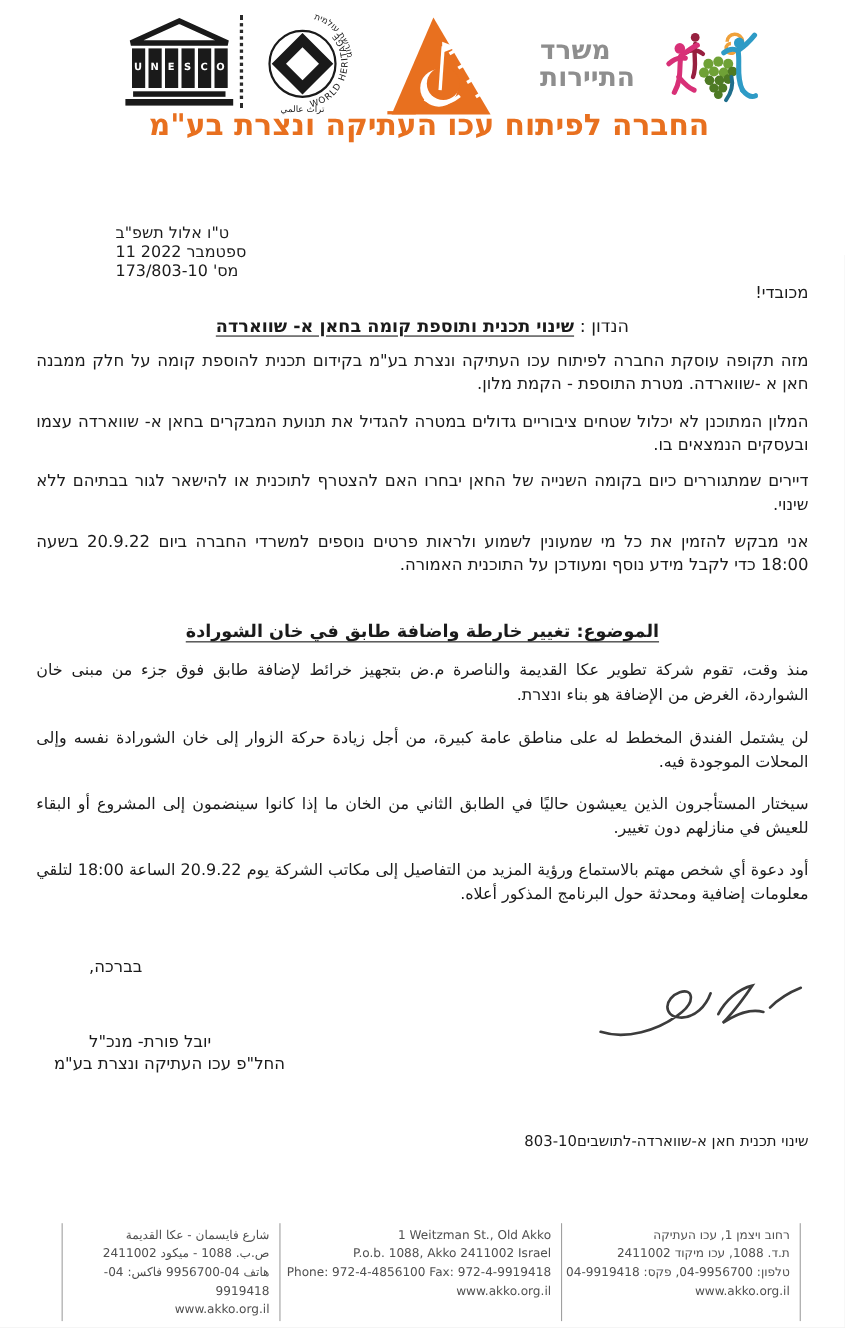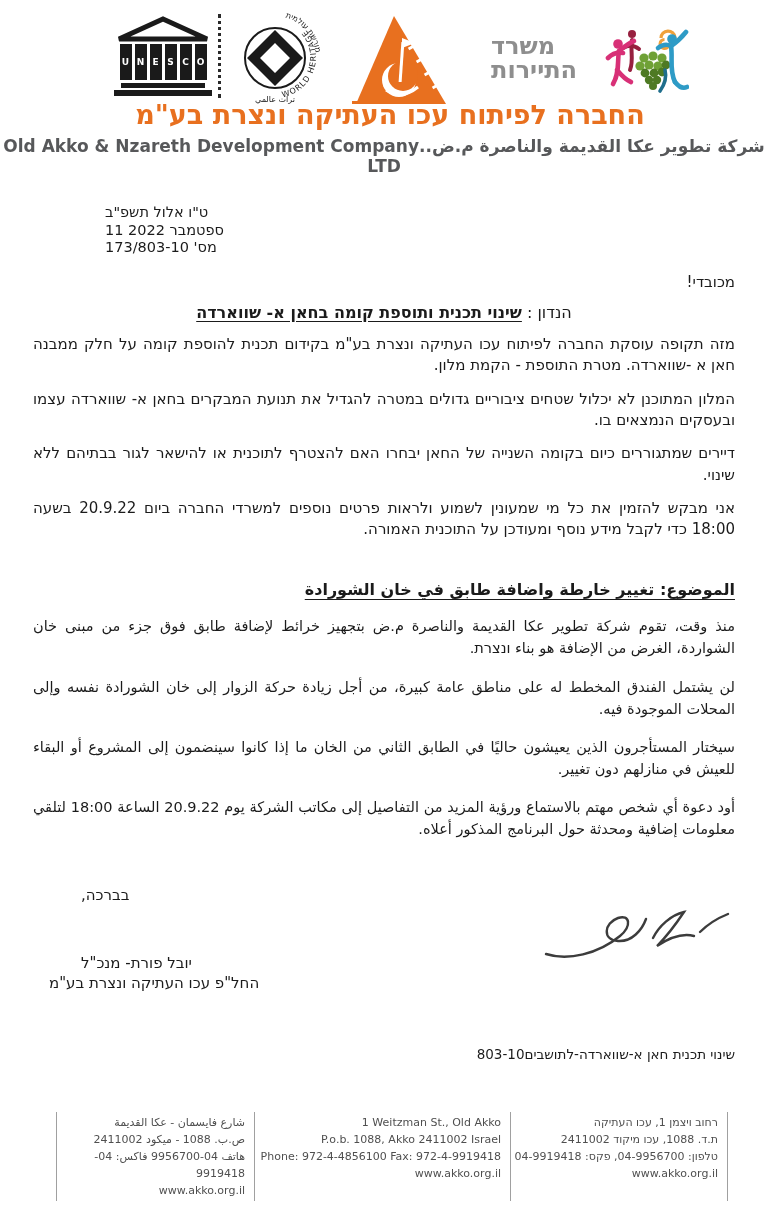--- a/index.html
+++ b/index.html
@@ -34,26 +34,26 @@
     position:absolute; top:99px; left:12px; right:0; text-align:center; direction:rtl;
     color:#e8701f; font-weight:bold; font-size:27px;
   }
   .hdr-sub {
     position:absolute; top:136px; left:0; right:0; text-align:center; direction:rtl;
     color:#57585a; font-weight:bold; font-size:17px;
   }
   
   .letter { position:absolute; top:204px; left:33px; right:33px; direction:rtl; font-size:15px; }
   .dateblock { direction:ltr; text-align:left; margin-left:72px; line-height:1.22; font-size:14.5px; }
-  .salutation { margin-top:16px; }
+  .salutation { margin-top:0; }
   .subject { margin-top:12px; text-align:center; font-size:16px; }
   .subject .st { font-weight:bold; text-decoration:underline; text-underline-offset:3px; }
   .para-he { margin-top:12px; text-align:justify; line-height:1.42; font-size:15px; }
   .ar-subject {
-    margin-top:40px; text-align:right; font-weight:bold; font-size:16px;
+    margin-top:40px; text-align:center; font-weight:bold; font-size:16px;
     text-decoration:underline; text-underline-offset:4px;
   }
   .para-ar { margin-top:16px; text-align:justify; line-height:1.52; font-size:14.5px; }
   .closing { margin-top:46px; text-align:left; }
   .closing .c1 { padding-left:48px; }
   .closing svg { display:block; margin:0 0 0 8px; }
   .closing .c2 { padding-left:48px; margin-top:-8px; }
   .closing .c3 { padding-left:16px; margin-top:2px; }
   .reference { margin-top:54px; text-align:right; font-size:13.5px; }
   
@@ -179,21 +179,20 @@
             <path d="M53,26 C58,22 62,22 66,24"></path>
             <path d="M66,24 C72,20 77,15 81,10"></path>
             <path d="M70,60 C74,65 78,67 82,65"></path>
           </g>
         </svg>
       </div>
     </div>
   </div>
 
   <div class="hdr-title">החברה לפיתוח עכו העתיקה ונצרת בע"מ</div>
-  <div class="hdr-sub">شركة تطوير عكا القديمة والناصرة م.ض..Old Akko &amp; Nzareth Development Company LTD</div>
 
   <div class="letter">
 
     <div class="dateblock">
       <div>ט"ו אלול תשפ"ב</div>
       <div>11 ספטמבר 2022</div>
       <div>מס' 173/803-10</div>
     </div>
 
     <div class="salutation">מכובדי!</div>

